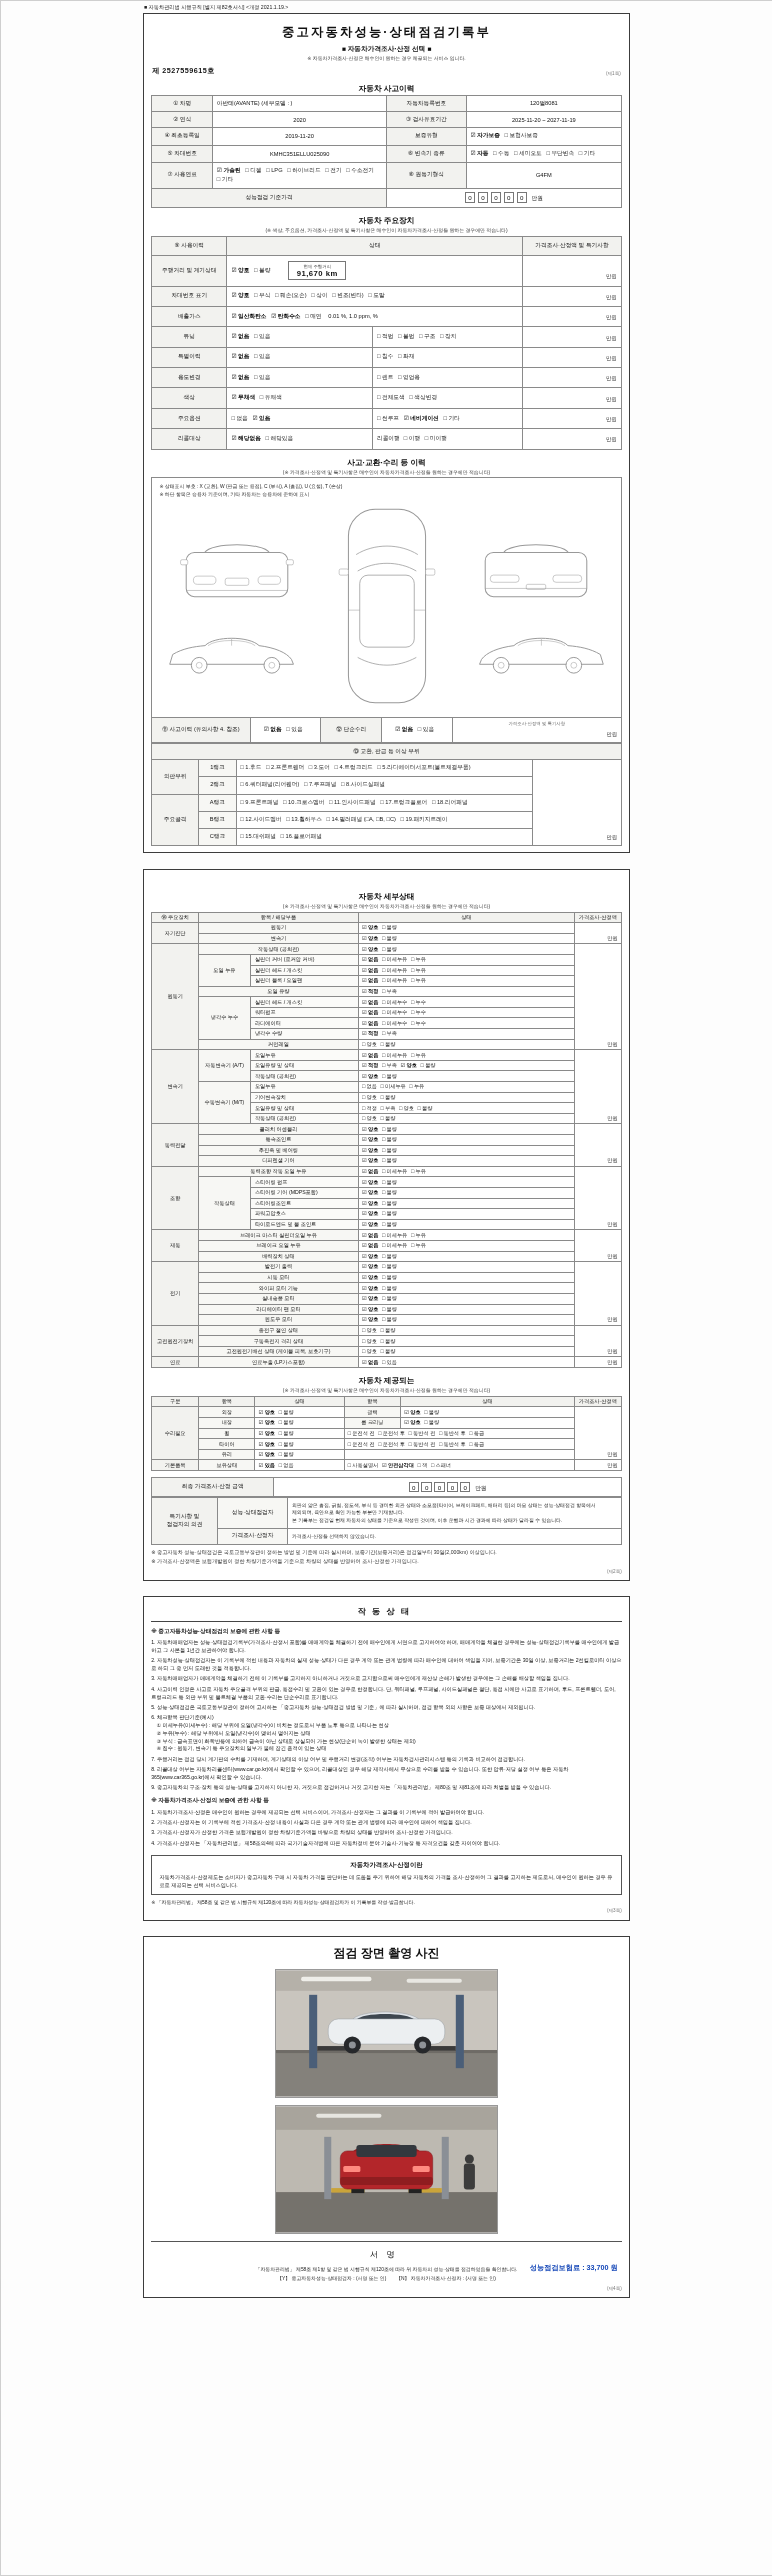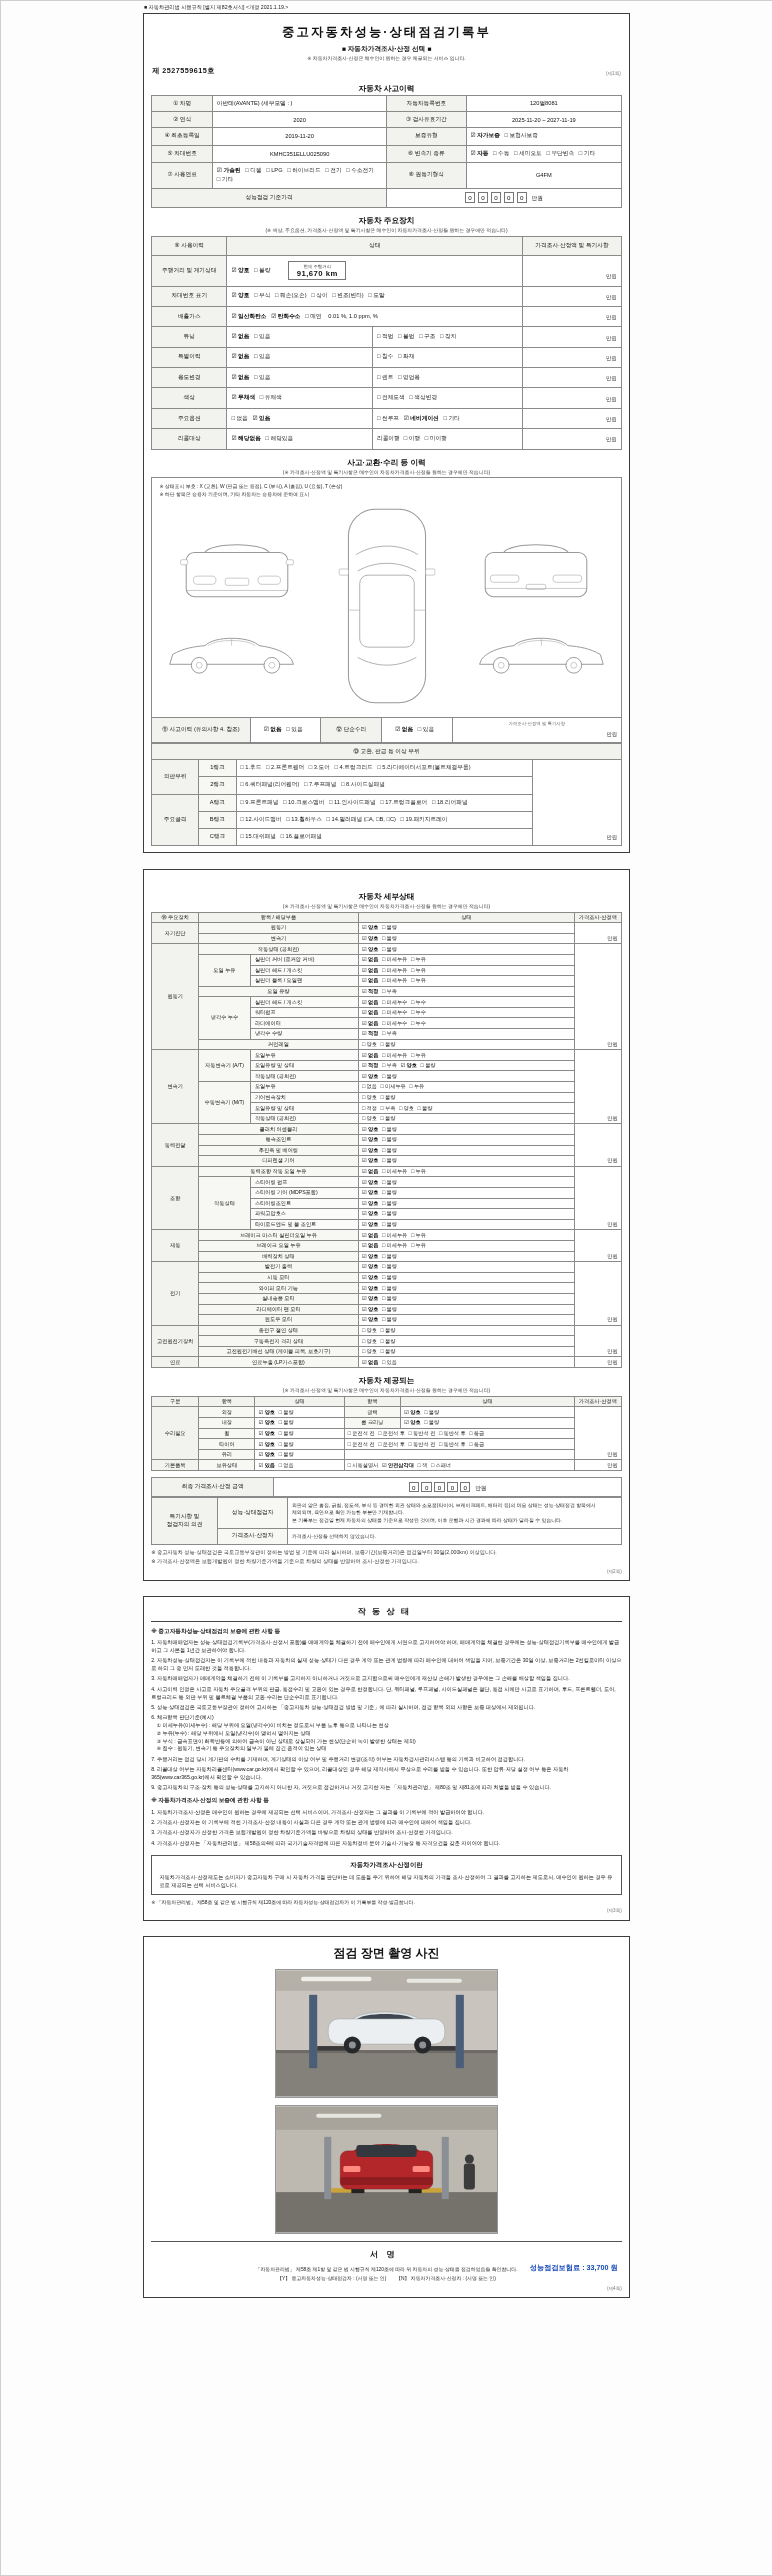--- a/index.html
+++ b/index.html
@@ -48,21 +48,21 @@
   .notice-title{text-align:center;font-size:8.2px;font-weight:700;letter-spacing:6.2px;border-bottom:1px solid #444;padding-bottom:4.1px;margin:2.1px 0 6.2px}
   .nsub{font-weight:700;font-size:5.7px;margin:5.2px 0 3.1px}
   .ni{font-size:5.2px;line-height:1.5;margin-bottom:2.6px;white-space:pre-line}
   .pricebox{border:0.8px solid #555;margin-top:7.2px;padding:5.2px 7.2px}
   .pricebox-title{text-align:center;font-weight:700;font-size:6.4px;margin-bottom:3.1px}
   .pricebox-body{font-size:5.2px;line-height:1.55}
   .footnote{font-size:4.9px;margin-top:4.1px}
   .photos-title{text-align:center;font-weight:700;font-size:12px;margin:2.1px 0 6.2px}
   .photo{display:block;width:223px;height:129px;margin:0 auto 7.2px;border:0.5px solid #999;background:#ccc}
   .signrow{position:relative;border-top:0.8px solid #555;margin-top:3.1px;padding:7.2px 3.1px 2.1px;text-align:center}
-  .signlabel{font-size:8.2px;font-weight:700;letter-spacing:8.2px}
+  .signlabel{font-size:8.2px;font-weight:400;letter-spacing:8.2px}
   .fee{position:absolute;right:4.1px;top:21px;font-size:7.2px;font-weight:700;color:#1648b8}
   .confirm{text-align:center;font-size:4.9px;color:#222;line-height:1.7;margin-top:4.1px}
 </style>
 </head>
 <body>
 
 <div class="frame"></div>
 
 <div class="doc">
   <div class="form-ref">■ 자동차관리법 시행규칙 [별지 제82호서식] &lt;개정 2021.1.19.&gt;</div>

